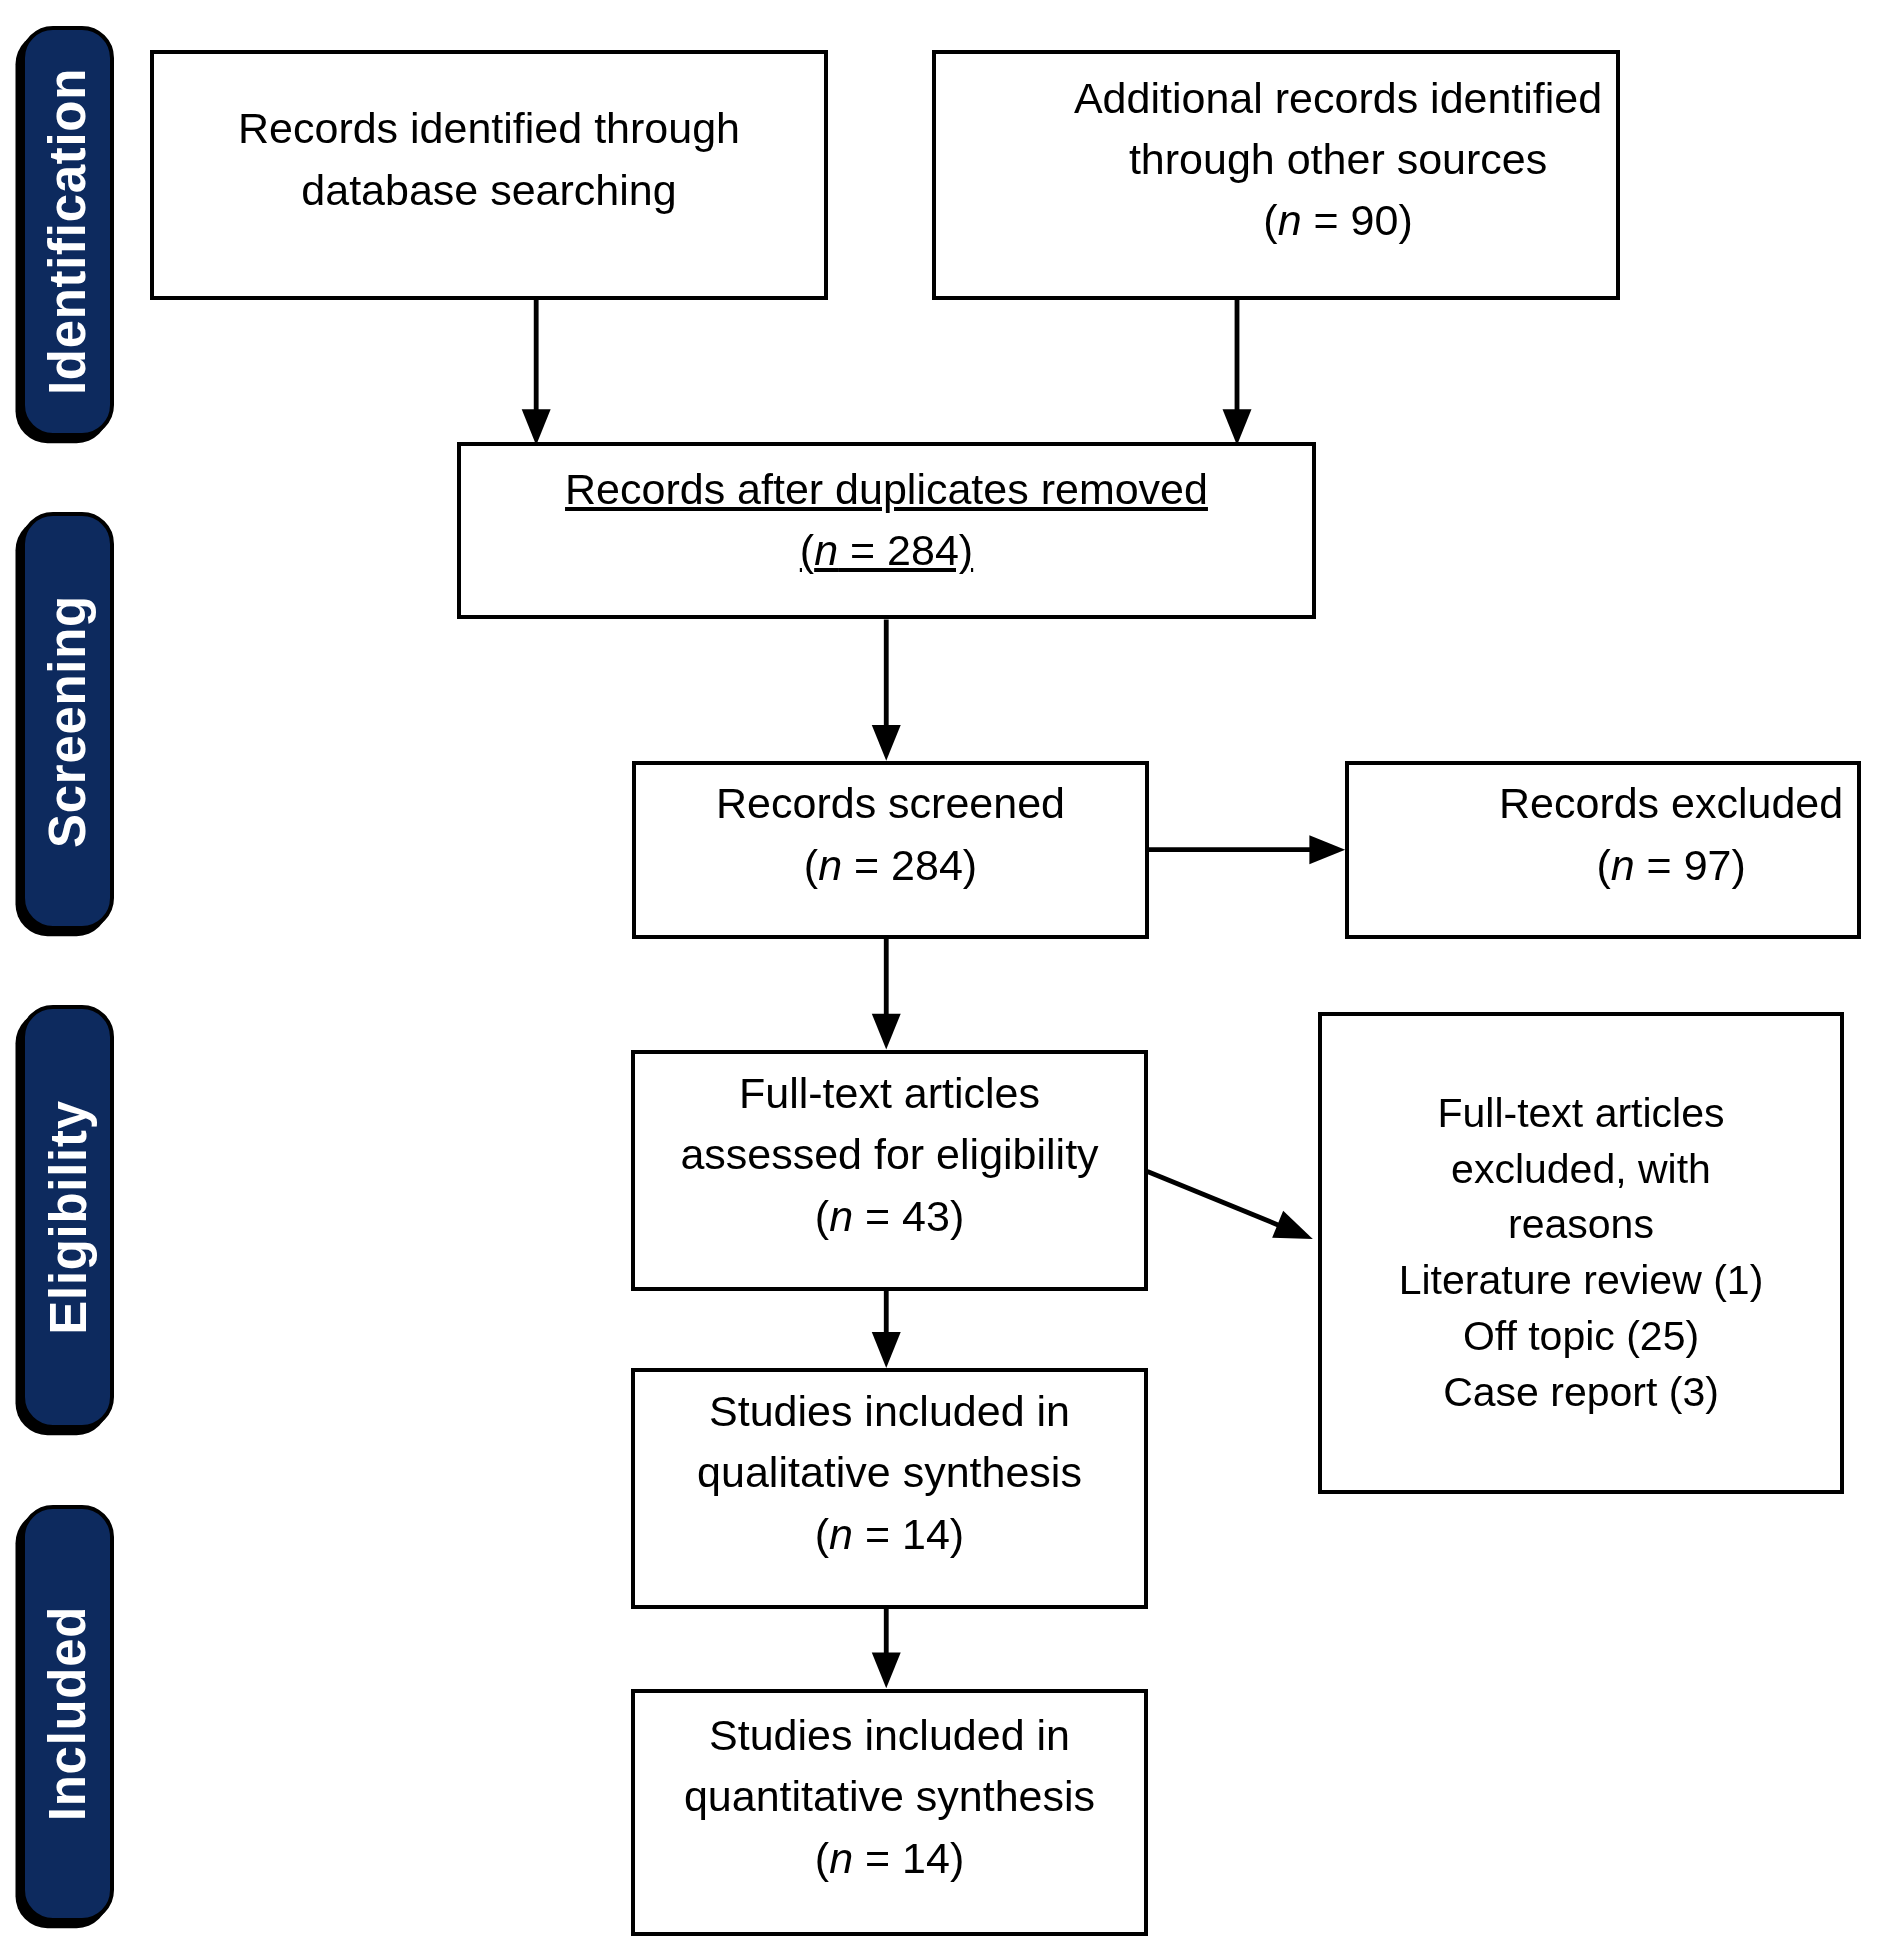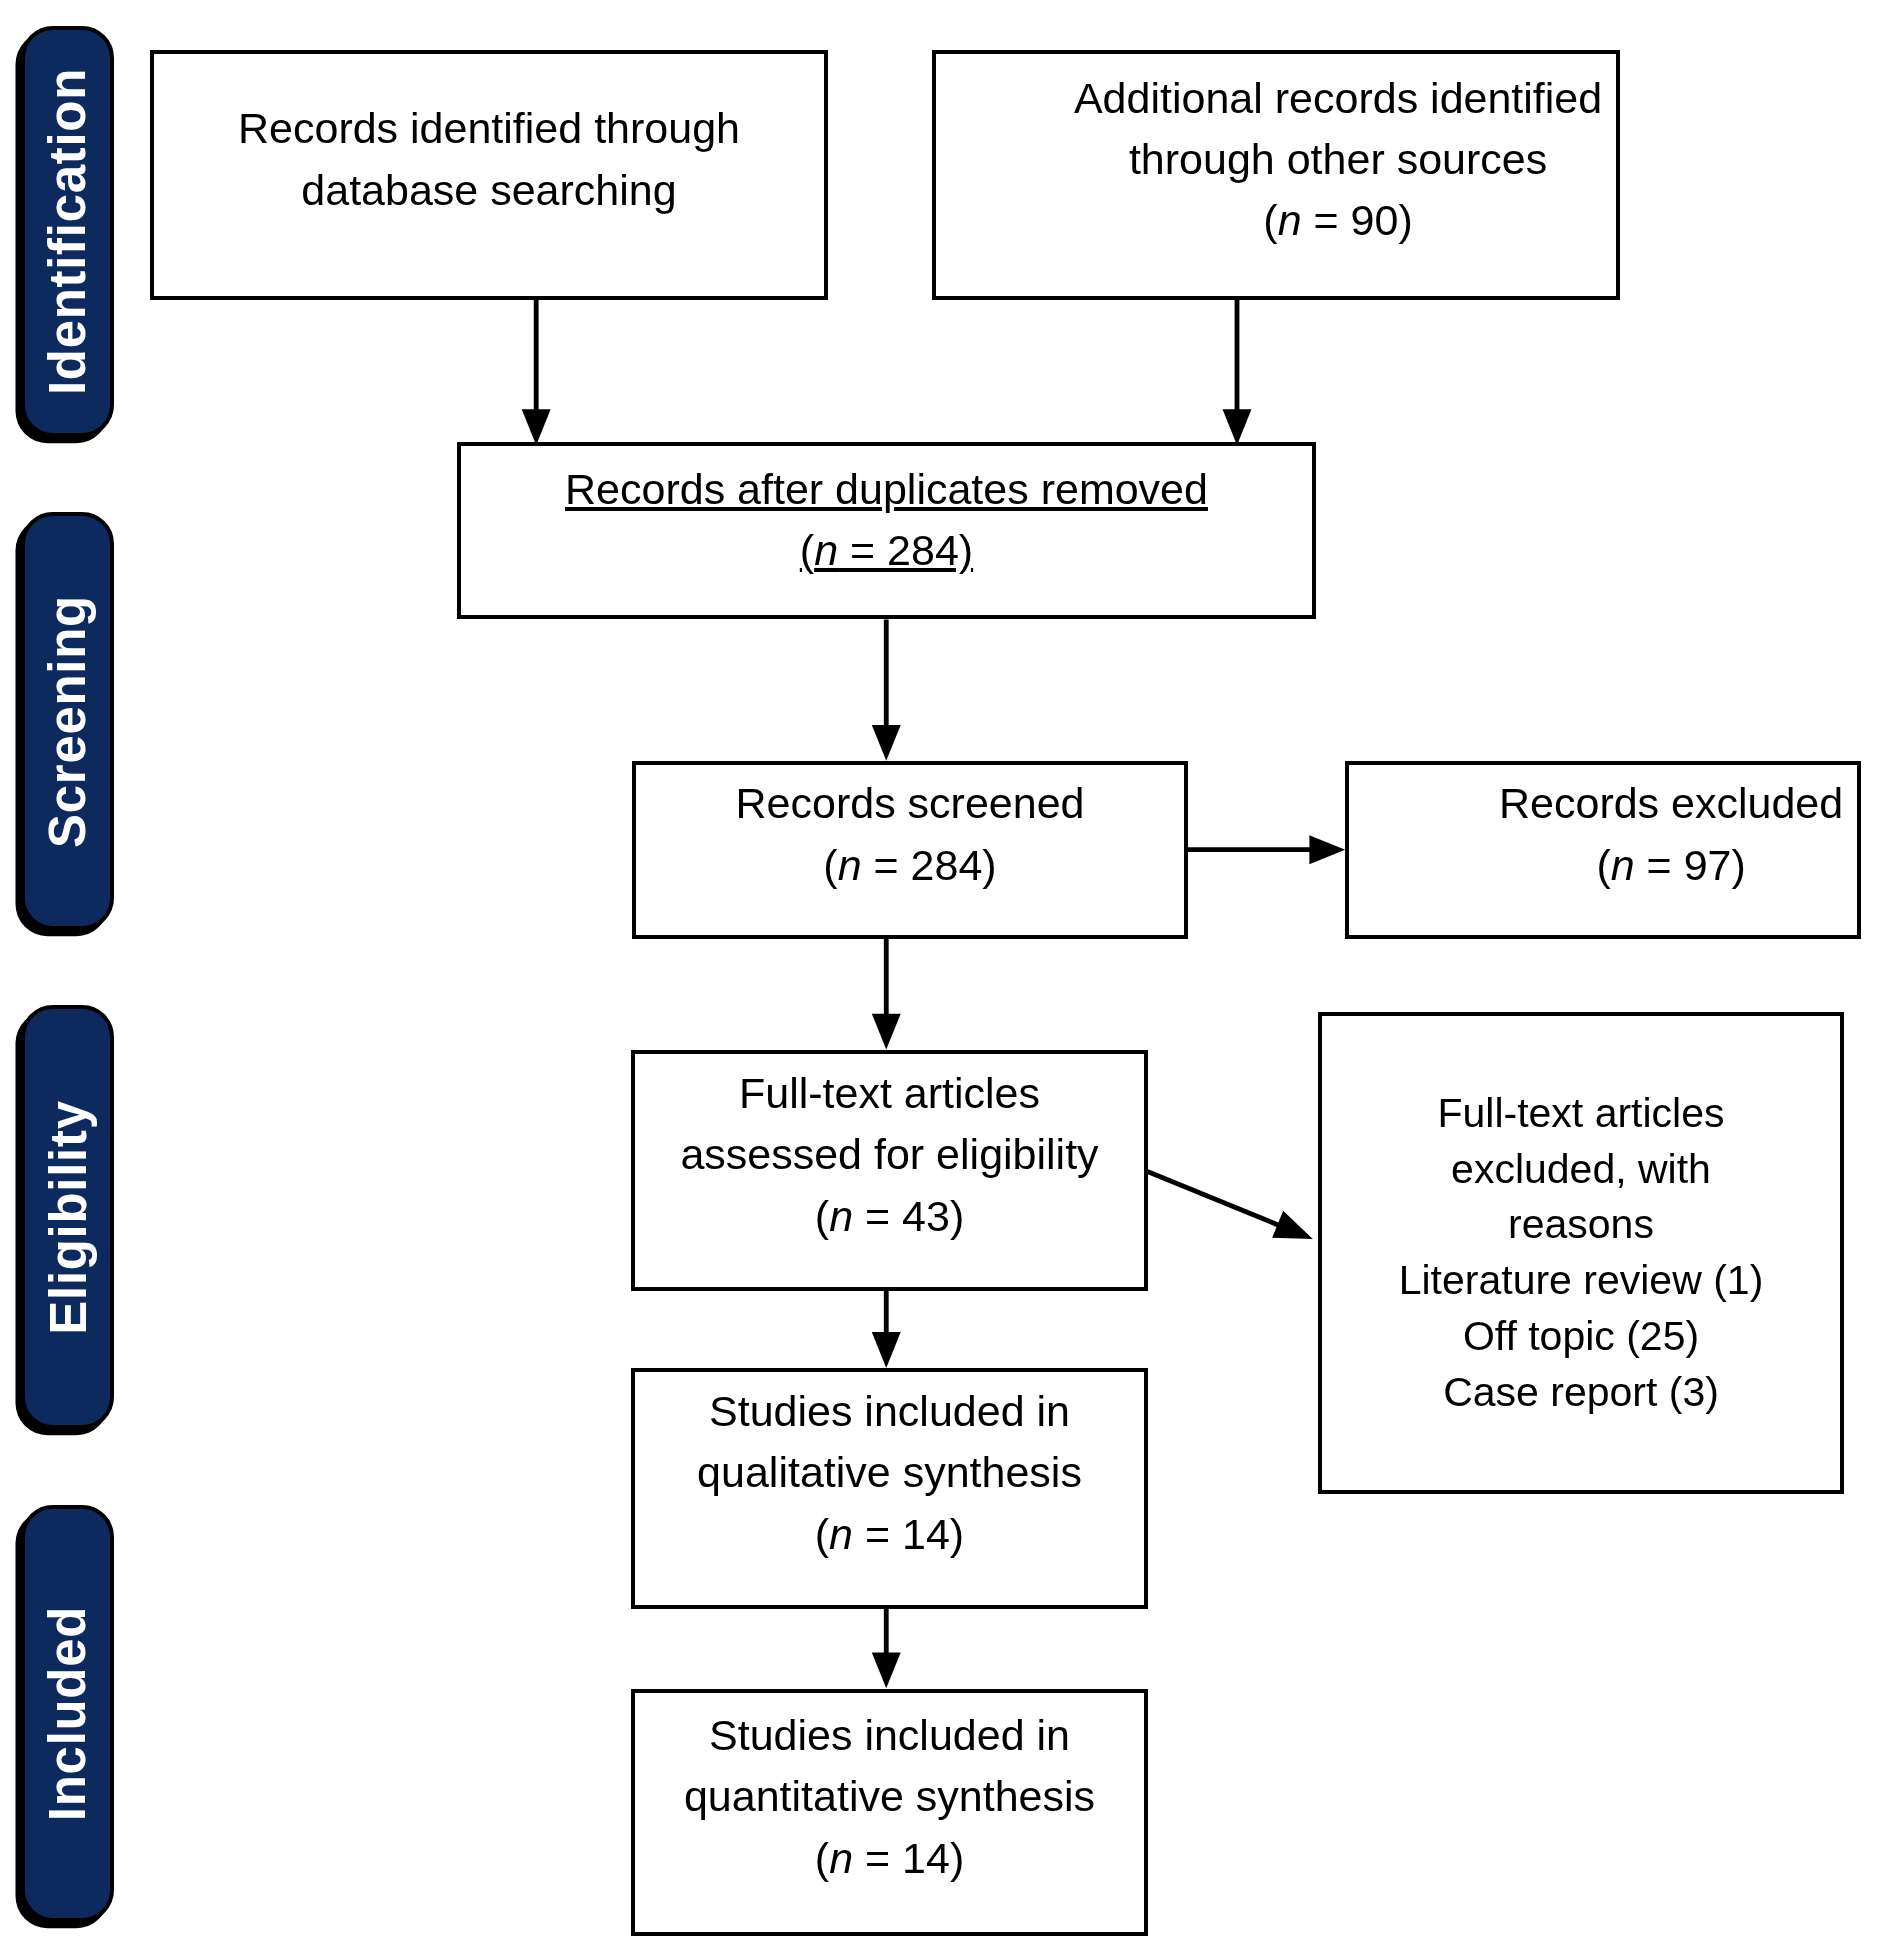--- a/index.html
+++ b/index.html
@@ -46,21 +46,21 @@
   }
   .box-text{
     font-size:43px;
     line-height:1.42;
     padding:0 13.8px 31px 13.8px;
   }
   .nline i{font-style:italic;}
   #box-records-identified{left:150px;top:50px;width:678px;height:250px;}
   #box-additional-records{left:932px;top:50px;width:688px;height:250px;justify-content:flex-end;}
   #box-duplicates-removed{left:457px;top:442px;width:859px;height:177px;text-decoration:underline;}
-  #box-records-screened{left:632px;top:761px;width:556px;height:178px;}
+  #box-records-screened{left:632px;top:761px;width:517px;height:178px;}
   #box-records-excluded{left:1345px;top:761px;width:516px;height:178px;justify-content:flex-end;}
   #box-fulltext-assessed{left:631px;top:1050px;width:517px;height:241px;}
   #box-fulltext-excluded{left:1318px;top:1012px;width:526px;height:482px;}
   #box-qualitative{left:631px;top:1368px;width:517px;height:241px;}
   #box-quantitative{left:631px;top:1689px;width:517px;height:247px;}
   #box-fulltext-excluded .box-text{font-size:41px;line-height:1.36;padding:0 9.6px;}
   #box-duplicates-removed .box-text{padding-bottom:20.7px;}
 
   svg.arrows{position:absolute;left:0;top:0;width:1880px;height:1955px;pointer-events:none;}
   svg.arrows line{stroke:#000;stroke-width:7;}

